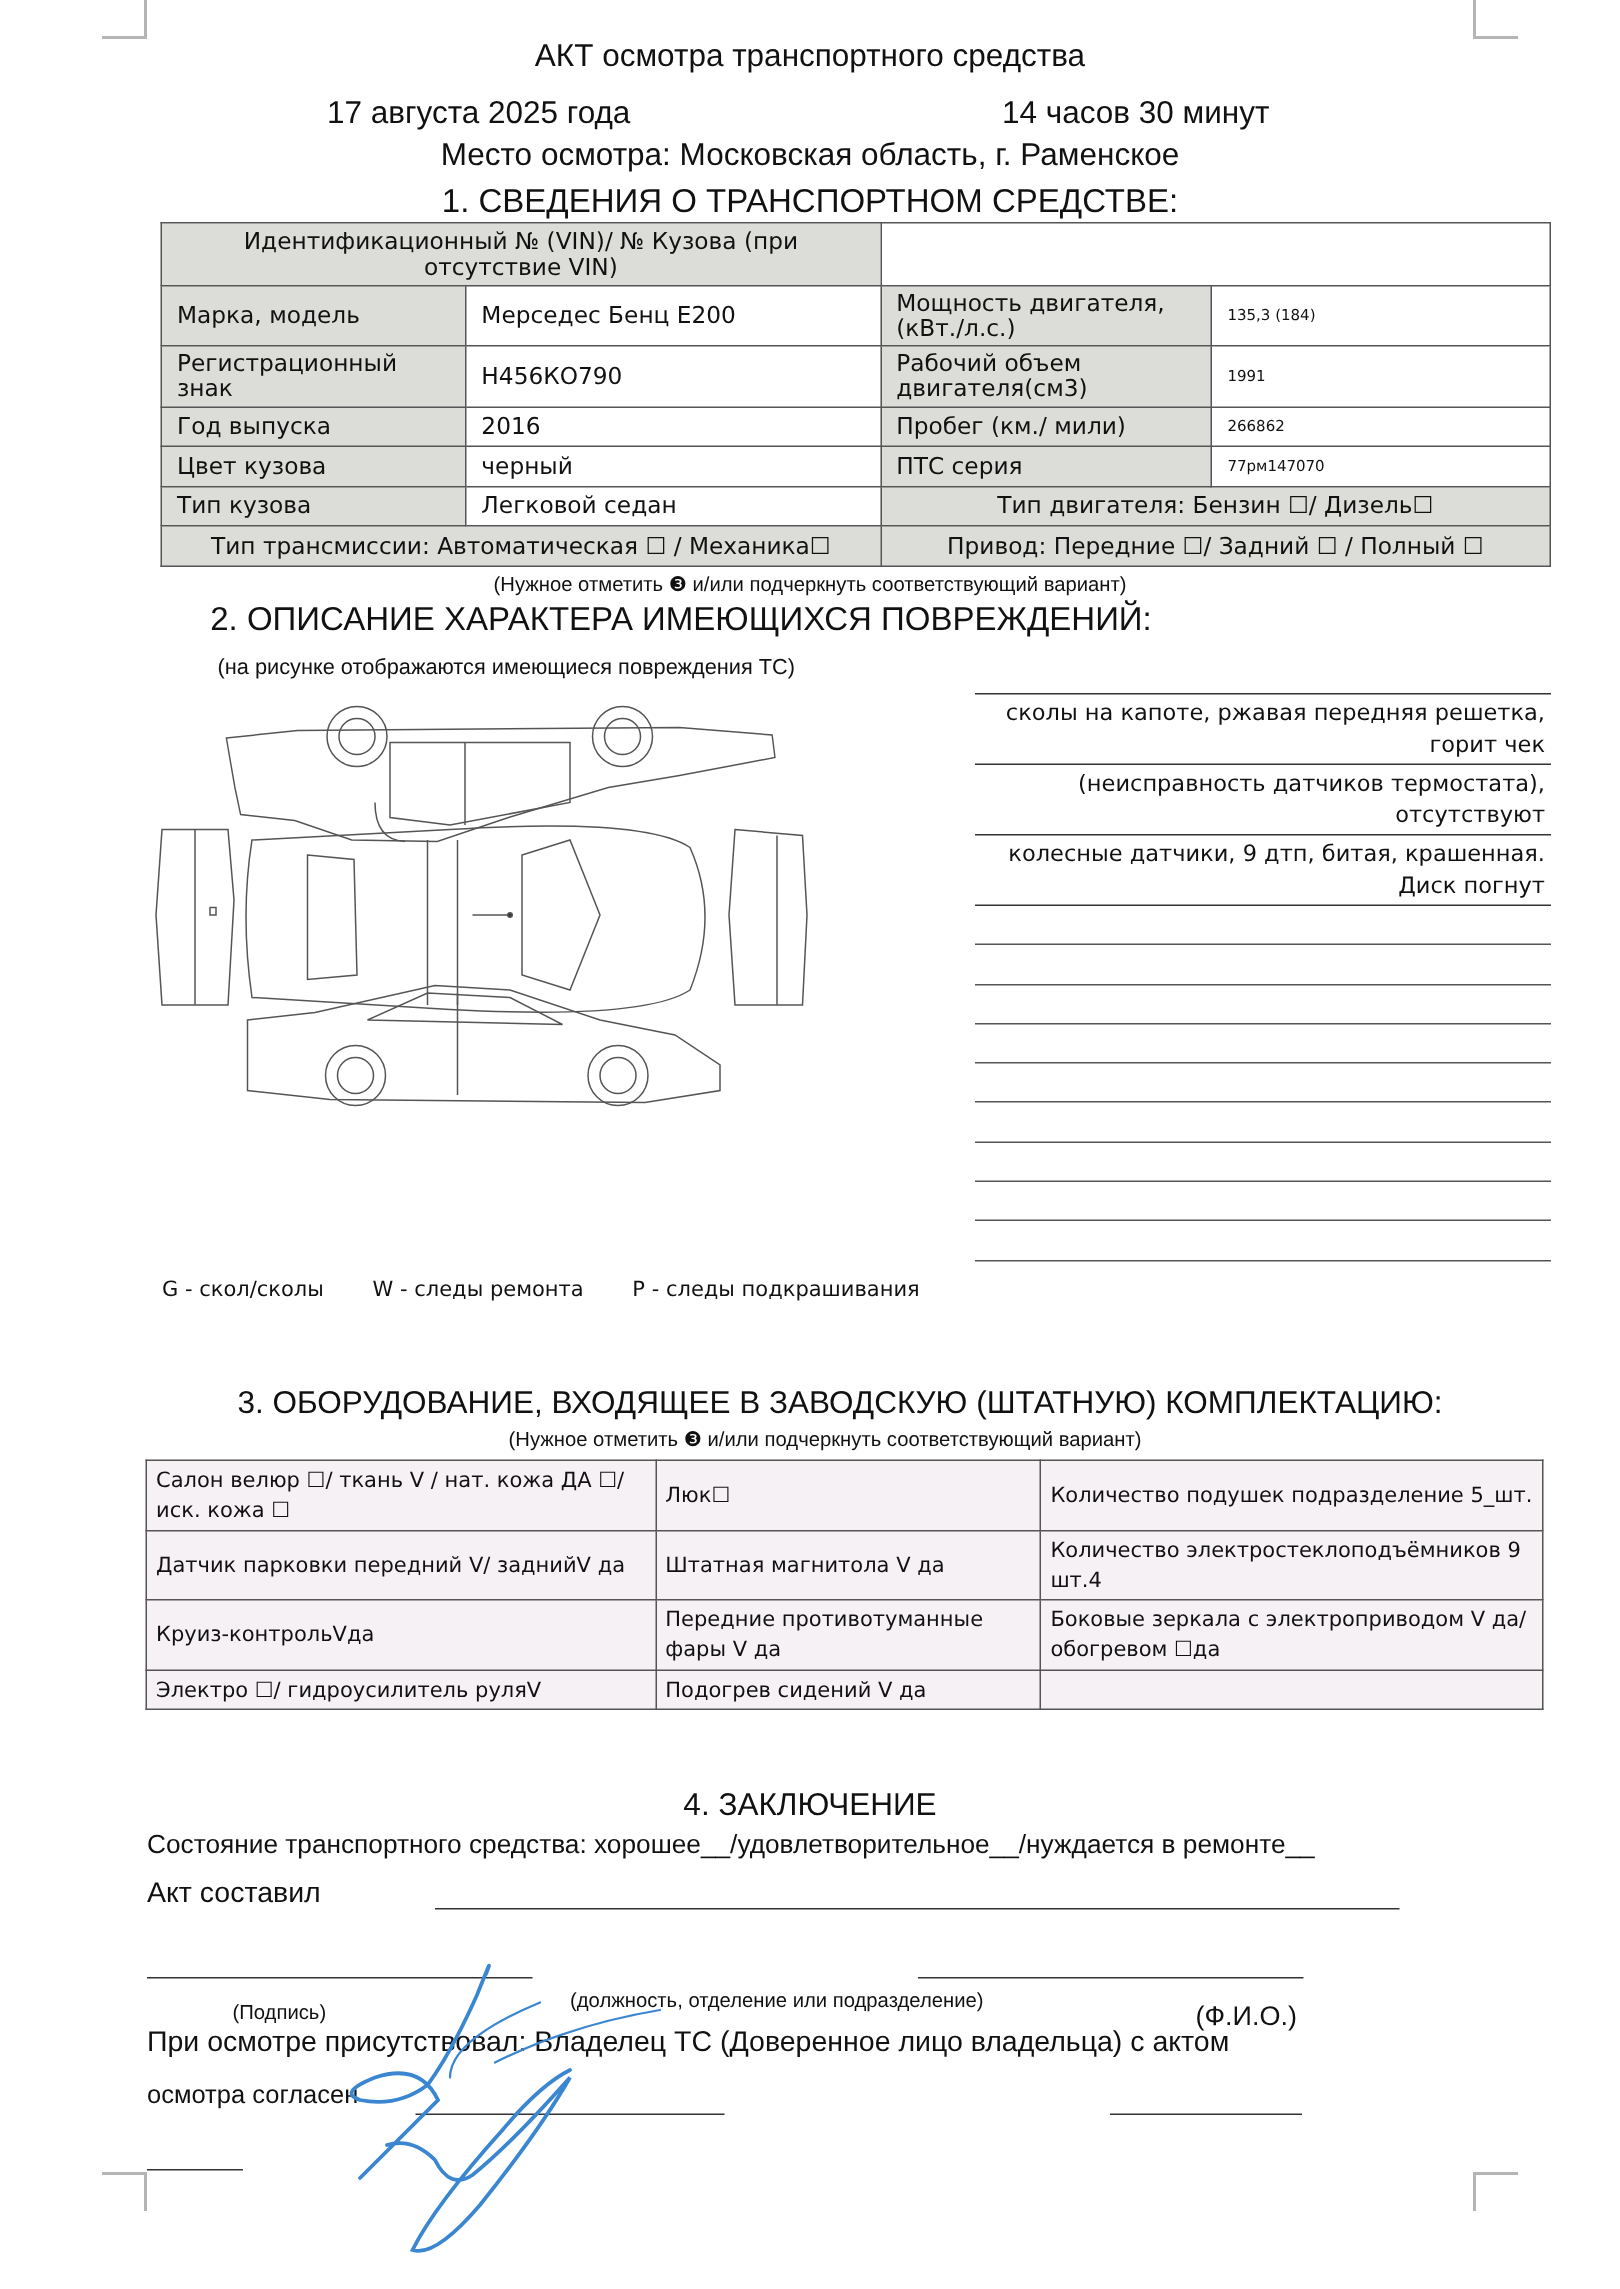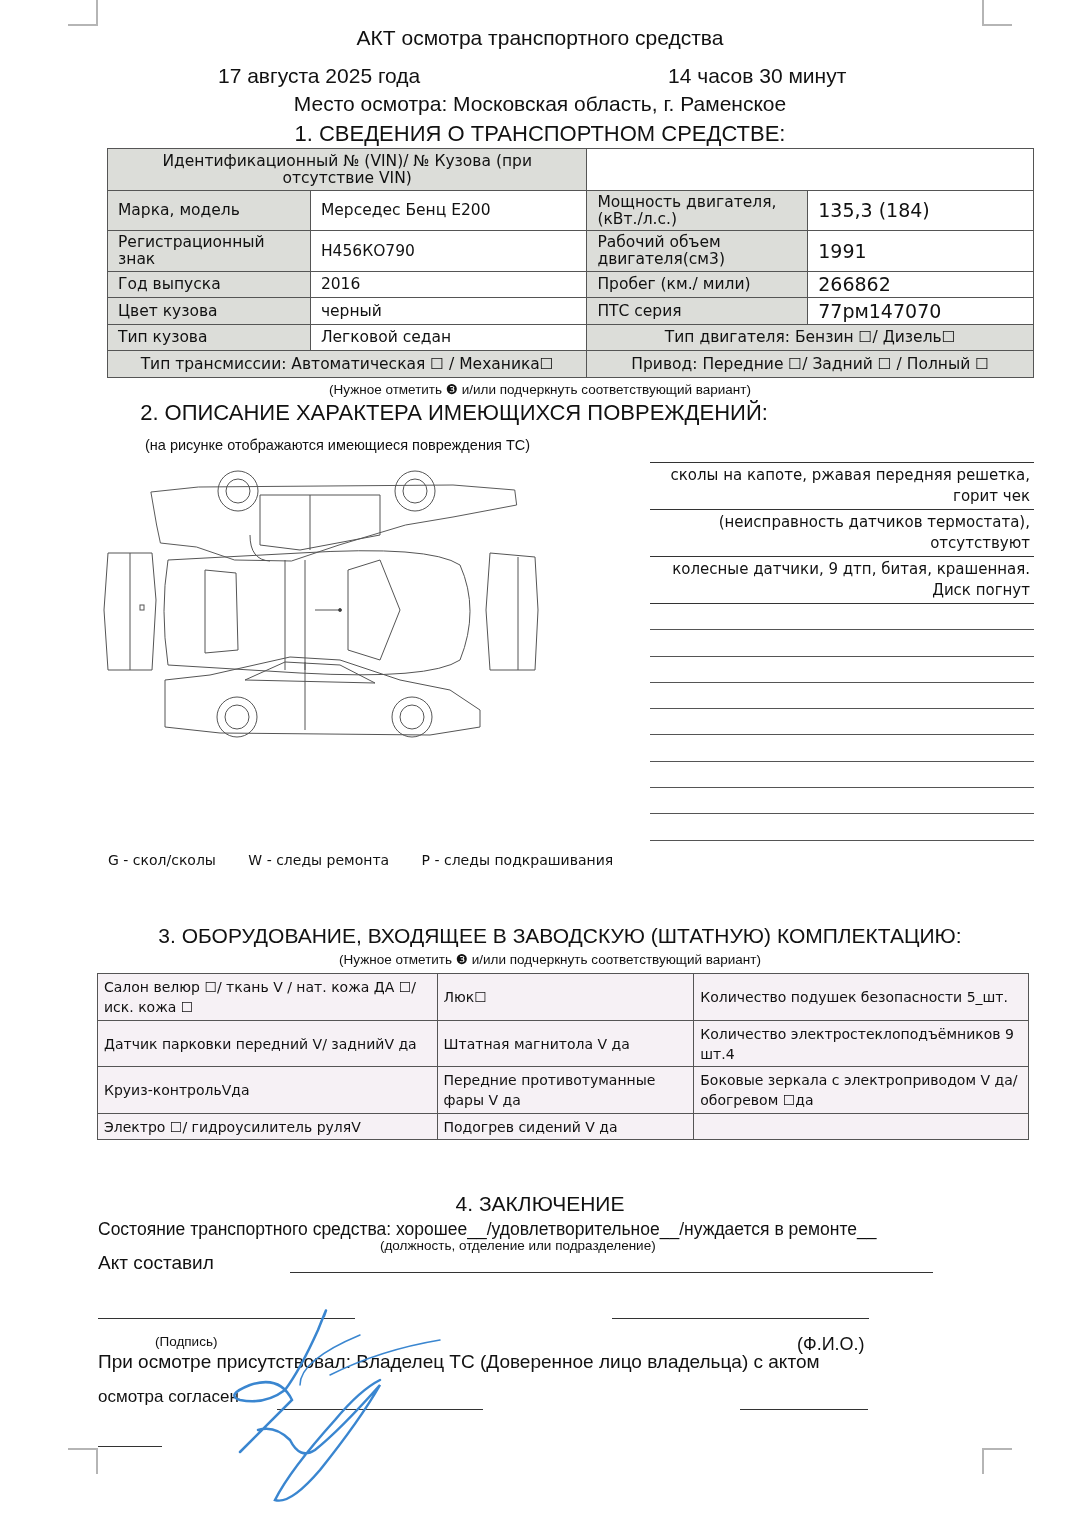--- a/index.html
+++ b/index.html
@@ -14,21 +14,21 @@
   #date { left: 218px; top: 64px; font-size: 21px; }
   #time { left: 668px; top: 64px; font-size: 21px; }
   #place { left: 0; width: 1080px; top: 92px; font-size: 21px; }
   #sec1 { left: 0; width: 1080px; top: 121px; font-size: 22px; }
 
   table { border-collapse: collapse; padding-left: 44px; }
   #vehicle-table { position: absolute; left: 107px; top: 148px; width: 927px; font-size: 15.5px; }
   #vehicle-table td { border: 1px solid #555; padding: 0 10px; line-height: 17px; vertical-align: middle; }
   #vehicle-table td.lbl { background: #dcddd9; }
   #vehicle-table td.val { background: #ffffff; }
-  #vehicle-table td.val2 { background: #ffffff; font-size: 19px; }
+  #vehicle-table td.val2 { background: #ffffff; font-size: 10px; }
 
   #note1 { left: 0; width: 1080px; top: 381px; font-size: 13.5px; }
   #sec2 { left: 0; width: 908px; top: 400px; font-size: 22px; }
   #sec2-sub { left: 145px; top: 437px; font-size: 14.5px; }
 
   #damage-lines { position: absolute; left: 650px; top: 462px; width: 384px; text-align: right; }
   .dline { border-bottom: 1.5px solid #333; font-size: 15px; line-height: 21px; padding: 2px 4px; }
   .empty-line { height: 26.3px; border-bottom: 1.5px solid #555; }
 
   #car-diagram { position: absolute; left: 100px; top: 465px; width: 440px; height: 290px; }
@@ -39,21 +39,21 @@
   #sec3 { left: 0; width: 1120px; top: 924px; font-size: 21px; }
   #note2 { left: 0; width: 1100px; top: 951px; font-size: 13.5px; }
 
   #equip-table { position: absolute; left: 97px; top: 973px; width: 932px; font-size: 14px; background: #f6f1f5; }
   #equip-table td { border: 1px solid #555; padding: 0 6px; line-height: 20px; vertical-align: middle; }
 
   #sec4 { left: 0; width: 1080px; top: 1192px; font-size: 21px; }
   #condition { left: 98px; top: 1219px; font-size: 17.5px; }
   #act-by { left: 98px; top: 1252px; font-size: 19px; }
   .hline { position: absolute; height: 0; border-top: 1.5px solid #333; }
-  #pos-caption { left: 380px; top: 1238px; font-size: 13.5px; }
+  #pos-caption { left: 380px; top: 1326px; font-size: 13.5px; }
   #sign-caption { left: 155px; top: 1334px; font-size: 13.5px; }
   #fio-caption { left: 797px; top: 1334px; font-size: 18px; }
   #present1 { left: 98px; top: 1351px; font-size: 19px; }
   #present2 { left: 98px; top: 1387px; font-size: 17px; }
 
   #signature { position: absolute; left: 0; top: 0; width: 1080px; height: 1526px; pointer-events: none; }
 </style>
 </head>
 <body>
 
@@ -188,21 +188,21 @@
 <table id="equip-table">
   <colgroup>
       <col style="width:340px">
       <col style="width:257px">
       <col style="width:335px">
     </colgroup>
   <tbody>
   <tr style="height:47px">
     <td>Салон велюр ☐/ ткань  V / нат. кожа ДА ☐/ иск. кожа ☐</td>
     <td>Люк☐</td>
-    <td>Количество подушек безопасности  5_шт.</td>
+    <td>Количество подушек подразделение  5_шт.</td>
   </tr>
   <tr style="height:46px">
     <td>Датчик парковки передний V/ заднийV да</td>
     <td>Штатная магнитола  V да</td>
     <td>Количество электростеклоподъёмников  9 шт.4</td>
   </tr>
   <tr style="height:47px">
     <td>Круиз-контрольVда</td>
     <td>Передние противотуманные фары V да</td>
     <td>Боковые зеркала с электроприводом V да/обогревом ☐да</td>

